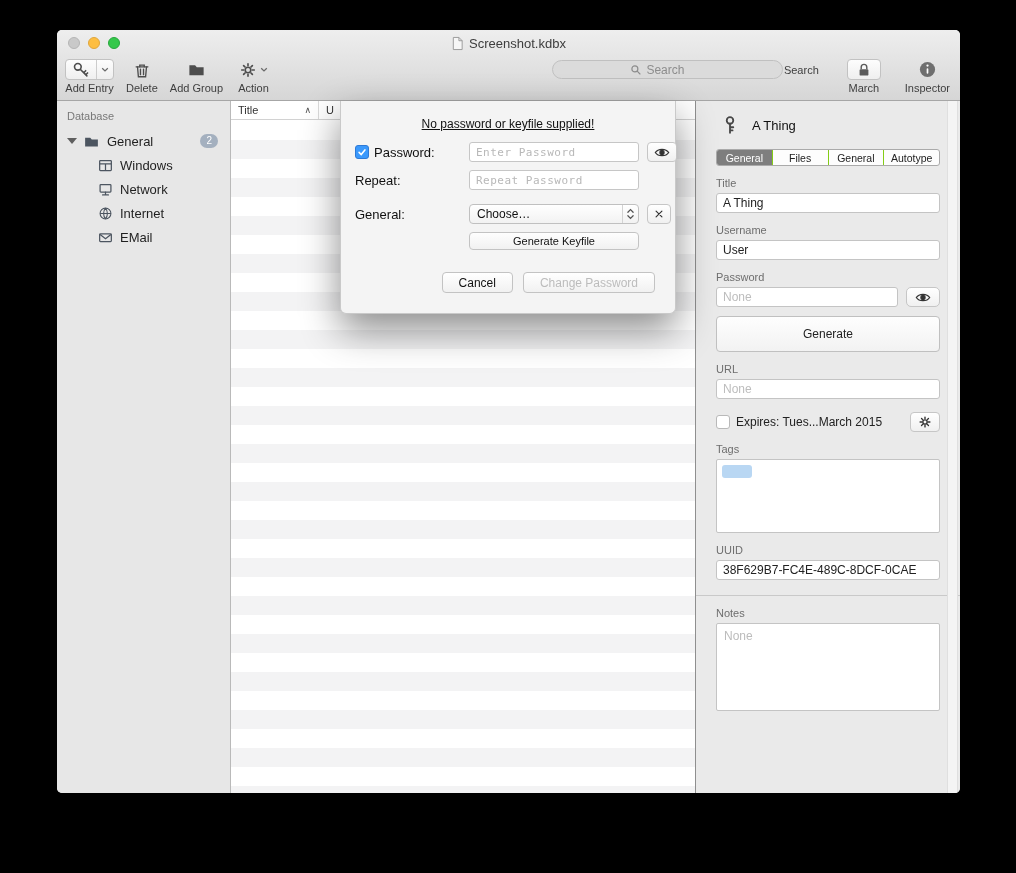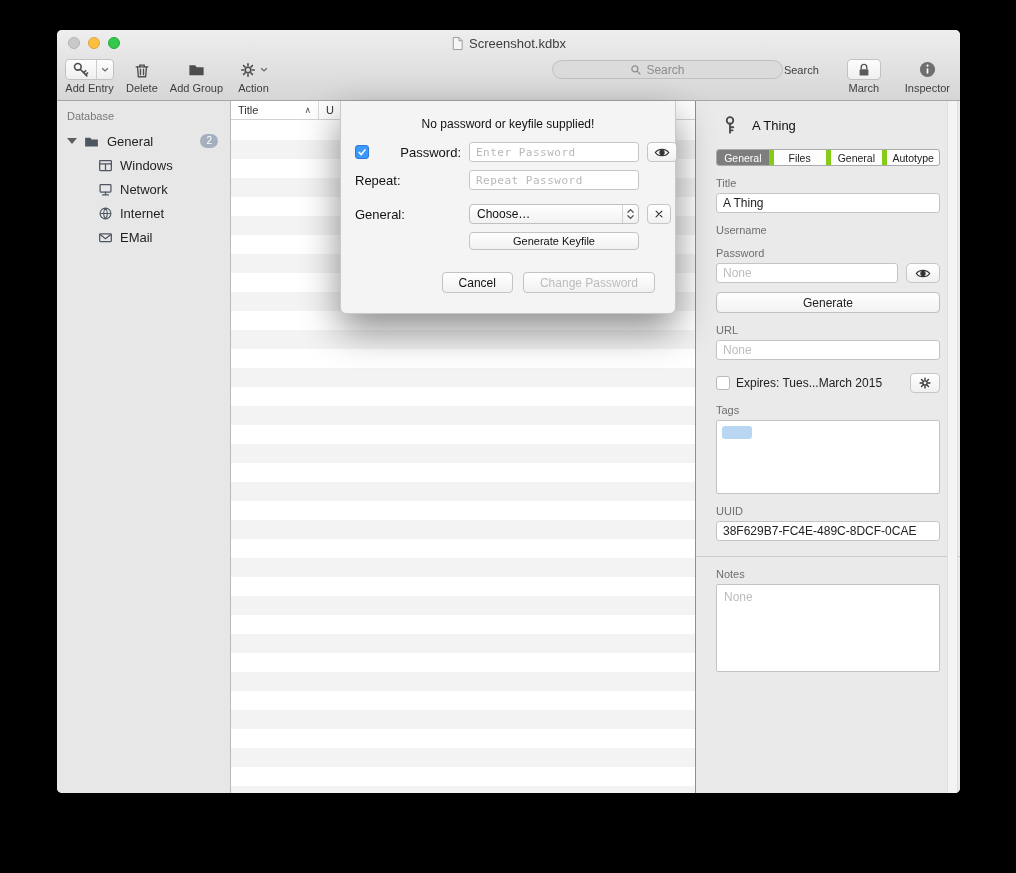--- a/index.html
+++ b/index.html
@@ -62,24 +62,24 @@
   .th { display:flex; align-items:center; padding:0 7px; }
   .th-title { width:88px; justify-content:space-between; border-right:1px solid #dadada; }
   .sort { font-size:9px; color:#555; }
   .table-body { position:absolute; top:20px; left:0; right:0; bottom:0;
                 background:repeating-linear-gradient(to bottom, #fff 0 19px, #f3f3f4 19px 38px); }
 
   
   .dialog { position:absolute; left:283px; top:0; width:336px; height:213px; z-index:10;
             background:#f4f4f4; border:1px solid #c9c9c9; border-top:none; border-radius:0 0 6px 6px;
             box-shadow:0 16px 38px rgba(0,0,0,.45); }
-  .dlg-msg { margin-top:16px; text-align:center; font-size:12px; color:#111; }
+  .dlg-msg { margin-top:16px; text-align:center; font-size:12px; color:#111;text-decoration:underline; }
   .dlg-grid { margin-top:11px; display:grid; grid-template-columns:106px 170px auto;
               column-gap:8px; row-gap:8px; align-items:center; padding-left:14px; }
-  .lbl { display:flex; align-items:center; justify-content:space-between; gap:5px; font-size:13px; color:#111; }
+  .lbl { display:flex; align-items:center; justify-content:flex-start; gap:5px; font-size:13px; color:#111; }
   .checkbox { width:14px; height:14px; border-radius:3px; display:flex; align-items:center; justify-content:center; }
   .checkbox.checked { background:var(--accent-blue); border:1px solid #2e7ad6; }
   .checkbox.empty { background:#fff; border:1px solid #b9b9b9; }
   .dlg-input { width:170px; height:20px; border:1px solid #c6c6c6; border-radius:3px; background:#fff;
                font-family:"DejaVu Sans Mono", monospace; font-size:11px; color:#333; padding:0 6px; outline:none; }
   .dlg-input::placeholder { color:#b8b8b8; letter-spacing:.5px; }
   .mini-btn { border:1px solid #c6c6c6; border-radius:4px; background:linear-gradient(#ffffff,#f0f0f0);
               display:flex; align-items:center; justify-content:center; color:#333; }
   .eye-btn { width:30px; height:20px; }
   .x-btn { width:24px; height:20px; }
@@ -99,31 +99,31 @@
   .btn.disabled { color:#bcbcbc; }
 
   
   .inspector { width:264px; background:#eaeaea; position:relative; }
   .insp-inner { padding:13px 20px 0 20px; }
   .insp-header { display:flex; align-items:center; gap:12px; padding-left:4px; color:#474747; }
   .insp-title { font-size:13px; color:#111; }
   .tabs { margin-top:13px; display:flex; height:17px; border:1px solid #aaaaaa; border-radius:3px;
           overflow:hidden; background:#fdfdfd; }
   .tab { flex:1; display:flex; align-items:center; justify-content:center; font-size:10.5px; color:#222;
-         border-left:5px solid #84cc16; }
+         border-left:1px solid #84cc16; }
   .tab:first-child { border-left:none; }
   .tab.selected { background:#7e7e7e; color:#fff; }
   .fld-label { margin-top:11px; margin-bottom:4px; font-size:11px; color:#6e6e6e; }
   .fld { width:100%; height:20px; border:1px solid #c4c4c4; border-radius:3px; background:#fff;
          font-size:12px; color:#222; padding:0 6px; font-family:inherit; outline:none; }
   .fld::placeholder { color:#bdbdbd; }
   .pw-row { display:flex; align-items:center; gap:8px; }
   .pw-row .fld { flex:1; }
   .eye-btn2 { width:34px; height:20px; border-radius:5px; }
-  .generate-btn { margin-top:9px; width:100%; height:21px; border:1px solid #c0c0c0; border-radius:4px;
+  .generate-btn { margin-top:9px; width:100%; height:36px; border:1px solid #c0c0c0; border-radius:4px;
                   background:linear-gradient(#fefefe,#f2f2f2); font-size:12px; color:#222;
                   display:flex; align-items:center; justify-content:center; }
   .expires-row { margin-top:13px; display:flex; align-items:center; }
   .expires-label { font-size:12px; color:#222; margin-left:6px; }
   .gear-btn { margin-left:auto; width:30px; height:20px; }
   .tags-box { margin-top:4px; height:74px; background:#fff; border:1px solid #c4c4c4; border-radius:2px; padding:5px; }
   .tag-chip { width:30px; height:13px; background:var(--tag-chip); border-radius:3px; }
   .uuid-fld { white-space:nowrap; overflow:hidden; }
   .divider { margin:15px -20px 0; border-top:1px solid #c9c9c9; }
   .notes-box { margin-top:4px; height:88px; background:#fff; border:1px solid #c4c4c4; border-radius:2px;
@@ -342,20 +342,21 @@
           <div class="tab selected">General</div>
           <div class="tab">Files</div>
           <div class="tab">General</div>
           <div class="tab">Autotype</div>
         </div>
 
         <div class="fld-label">Title</div>
         <input class="fld" type="text" value="A Thing" style="">
 
         <div class="fld-label">Username</div>
+        <input class="fld" type="text" value="User" style="">
 
         <div class="fld-label">Password</div>
         <div class="pw-row">
           <input class="fld" type="text" placeholder="None" style="">
           <span class="mini-btn eye-btn2">
             <svg width="16" height="11" viewBox="0 0 20 14" stroke="currentColor" fill="none" stroke-width="1.6">
                 <path d="M1.5 7 C5 1.5 15 1.5 18.5 7 C15 12.5 5 12.5 1.5 7 Z"></path>
                 <circle cx="10" cy="7" r="2.6" fill="currentColor"></circle>
               </svg>
           </span>

